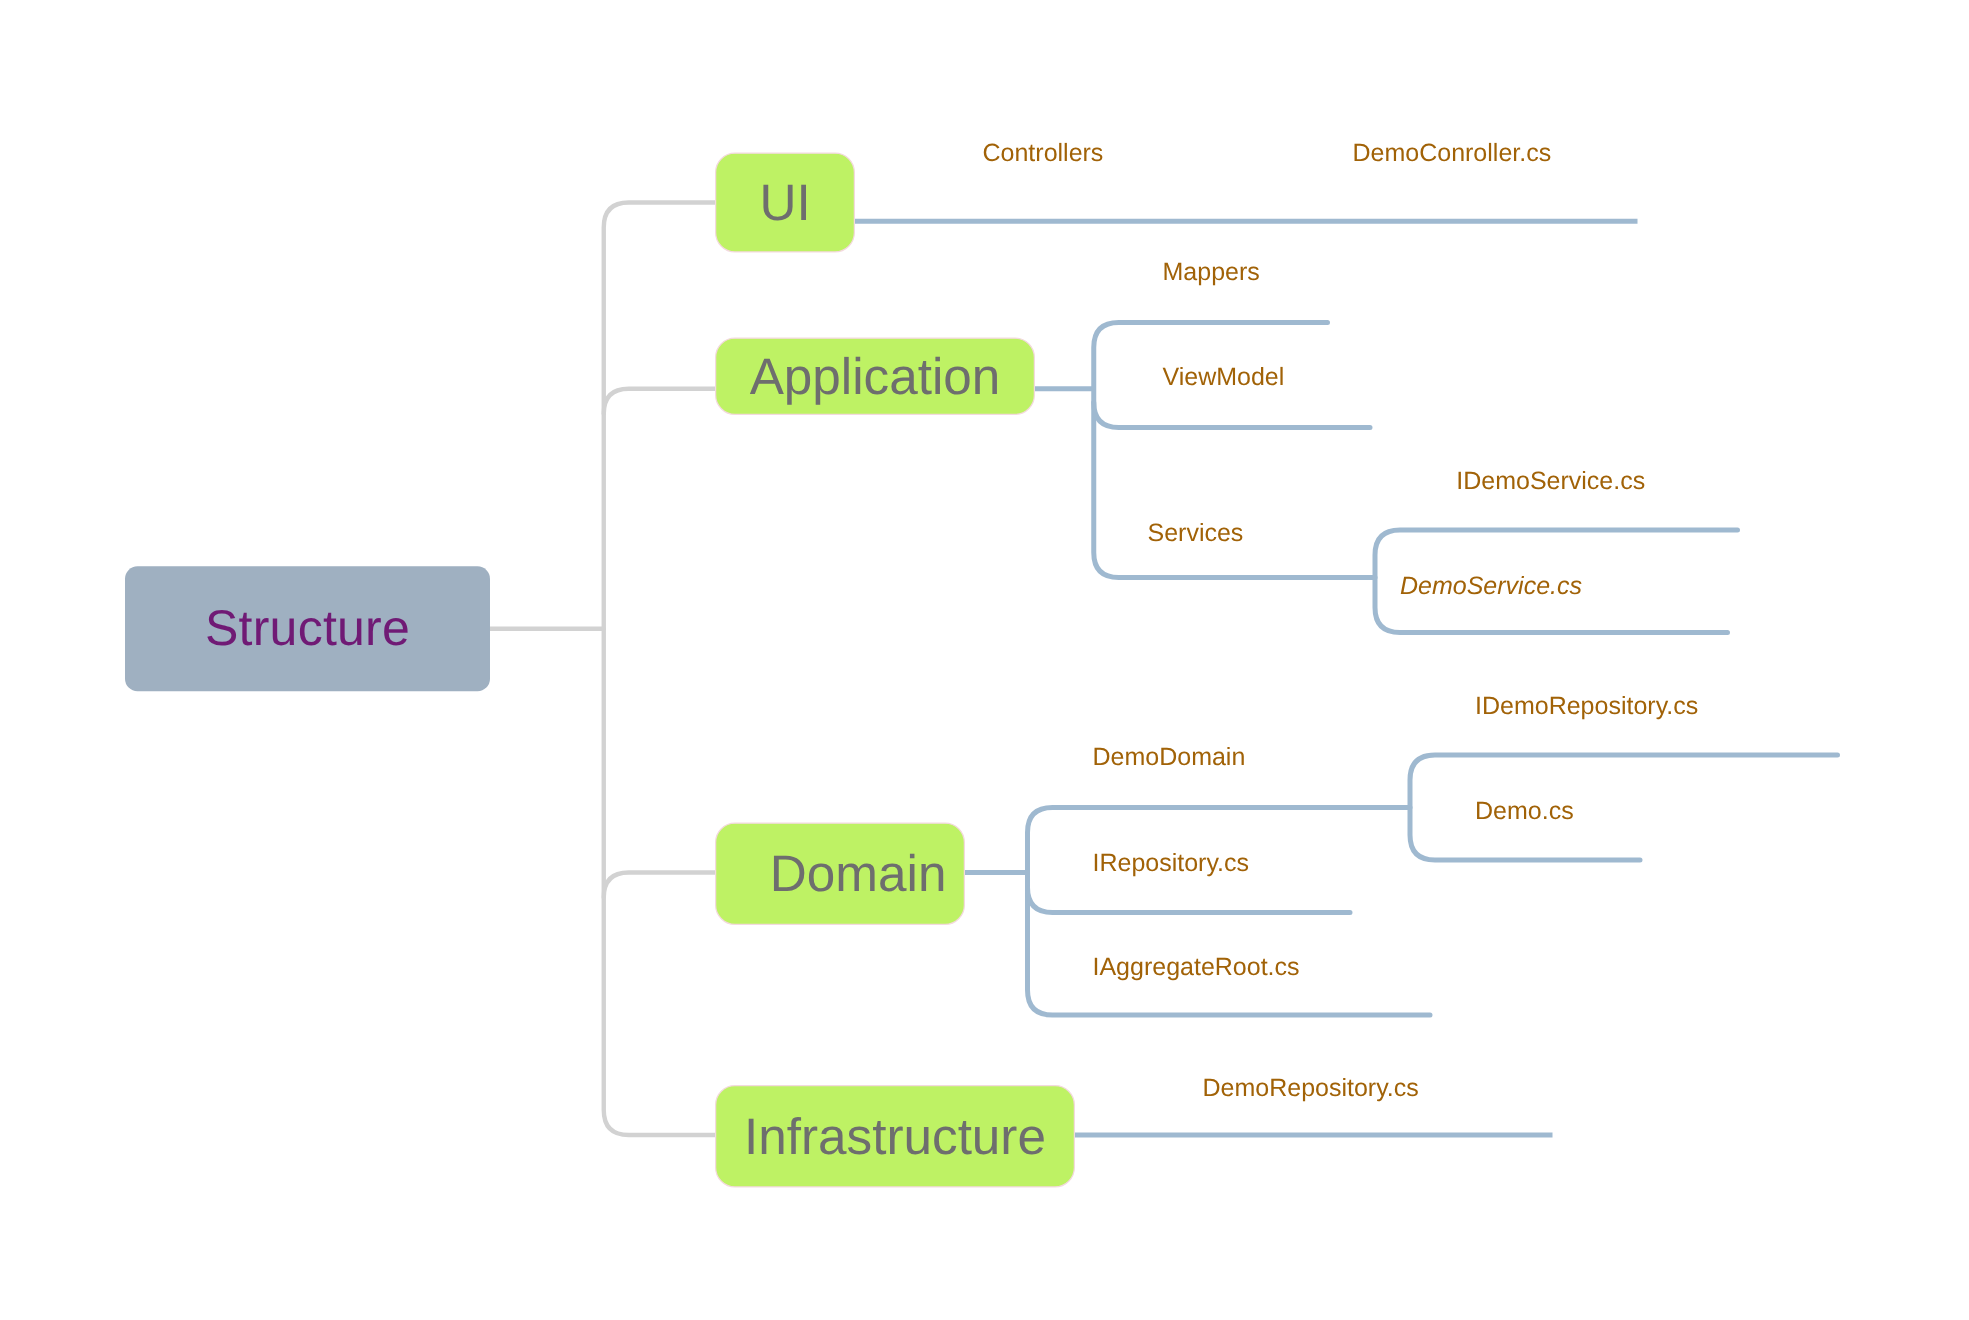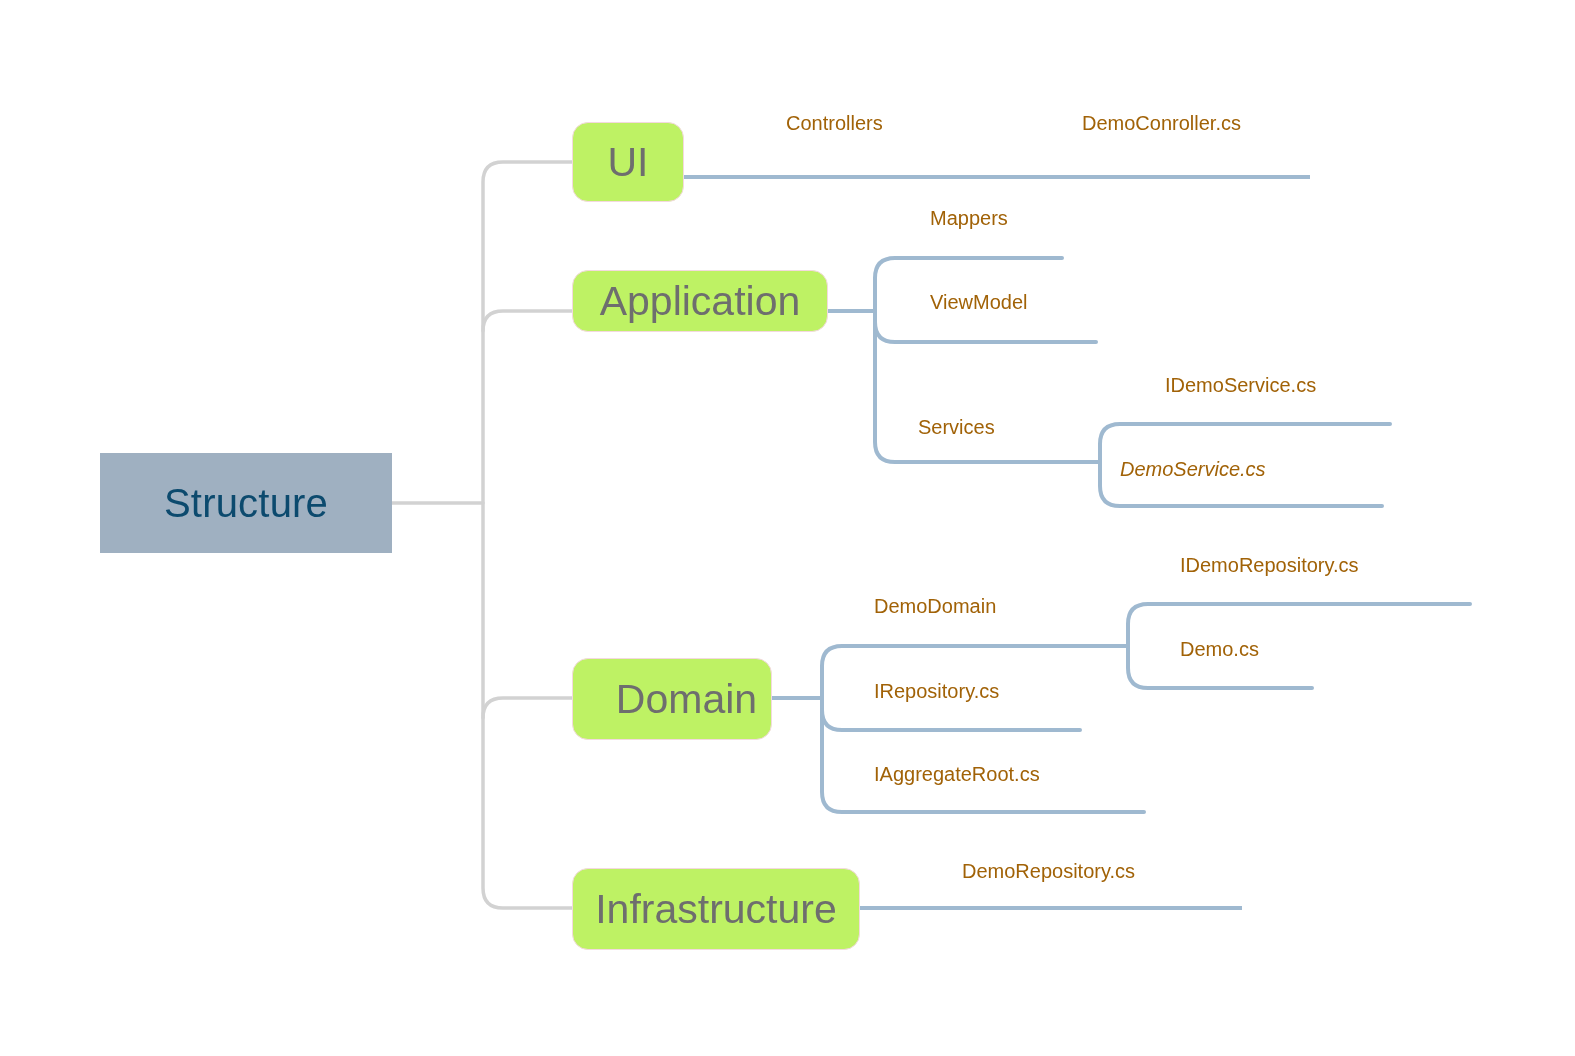--- a/index.html
+++ b/index.html
@@ -29,22 +29,22 @@
   .node {
     position: absolute;
     box-sizing: border-box;
     display: flex;
     align-items: center;
     justify-content: center;
     white-space: nowrap;
   }
   .node-root {
     background: #9fb0c1;
-    border-radius: 0;
-    color: #0c4a6e;
+    border-radius: 10px;
+    color: #701a75;
     font-size: 40px;
     font-weight: 400;
     letter-spacing: 0.2px;
   }
   .node-branch {
     background: #bef264;
     border: 1.5px solid #f3d9de;
     border-radius: 16px;
     color: #6e6e6e;
     font-size: 41px;

